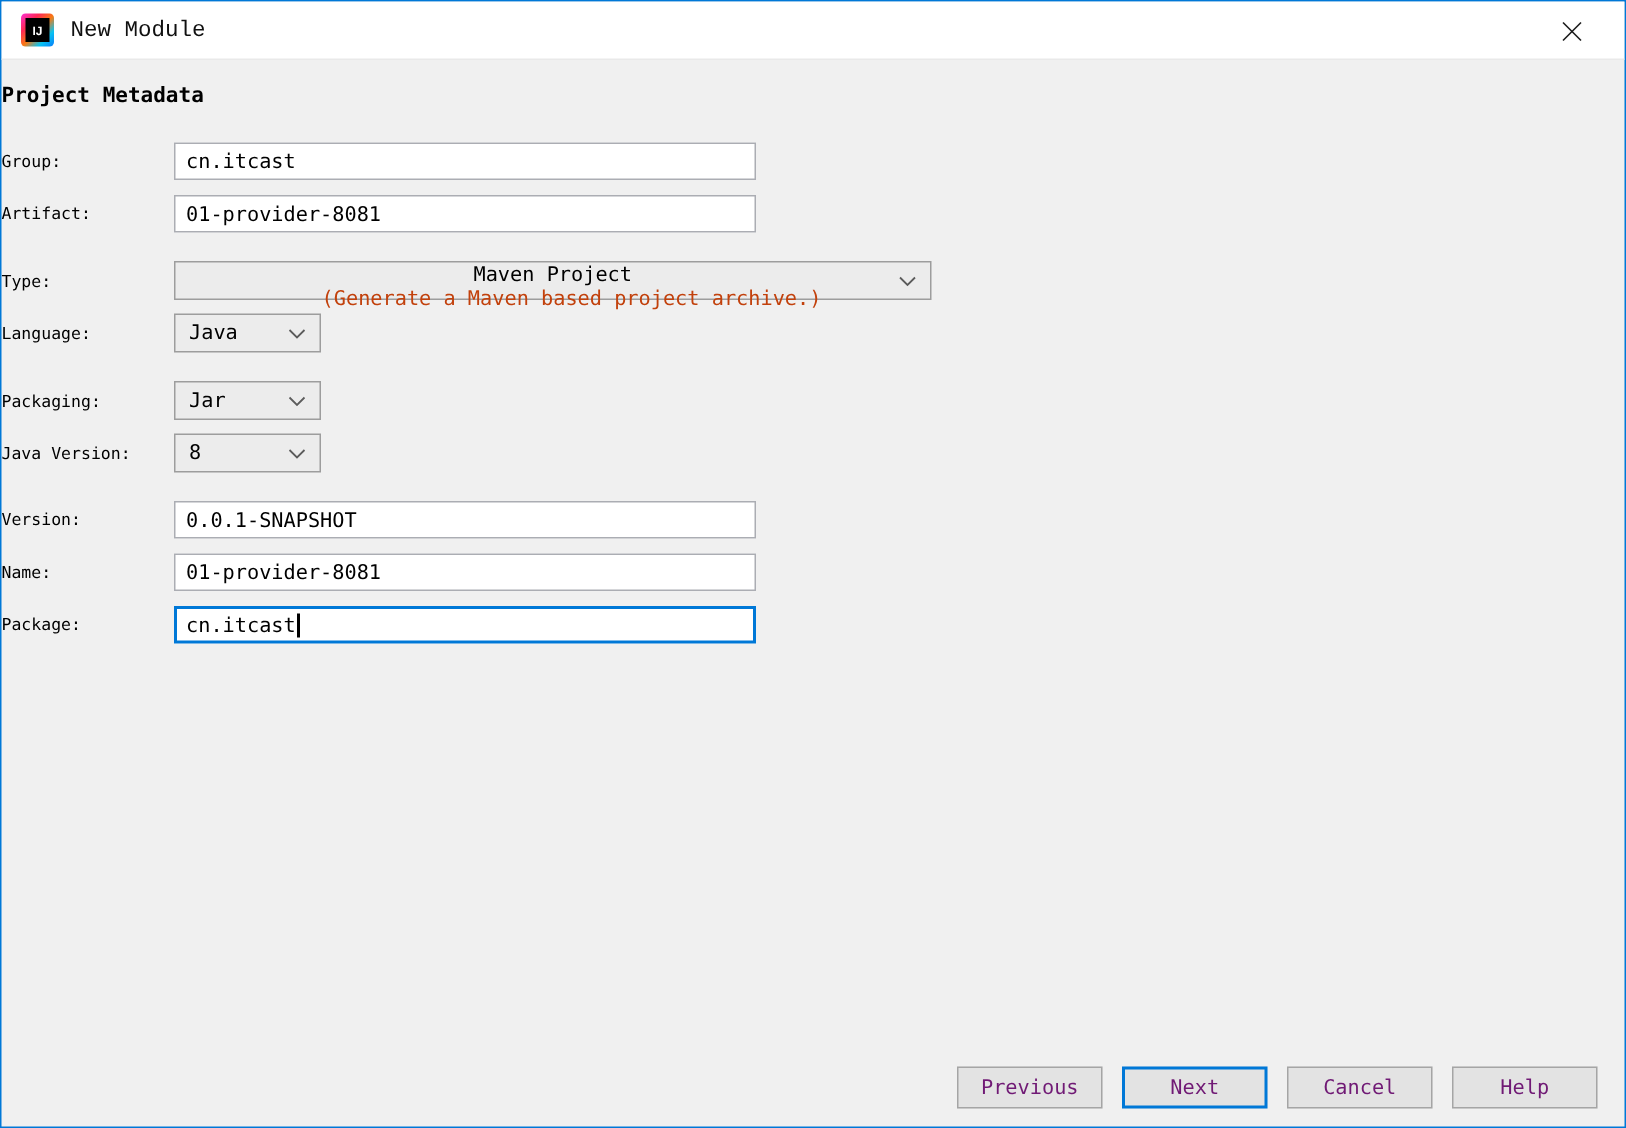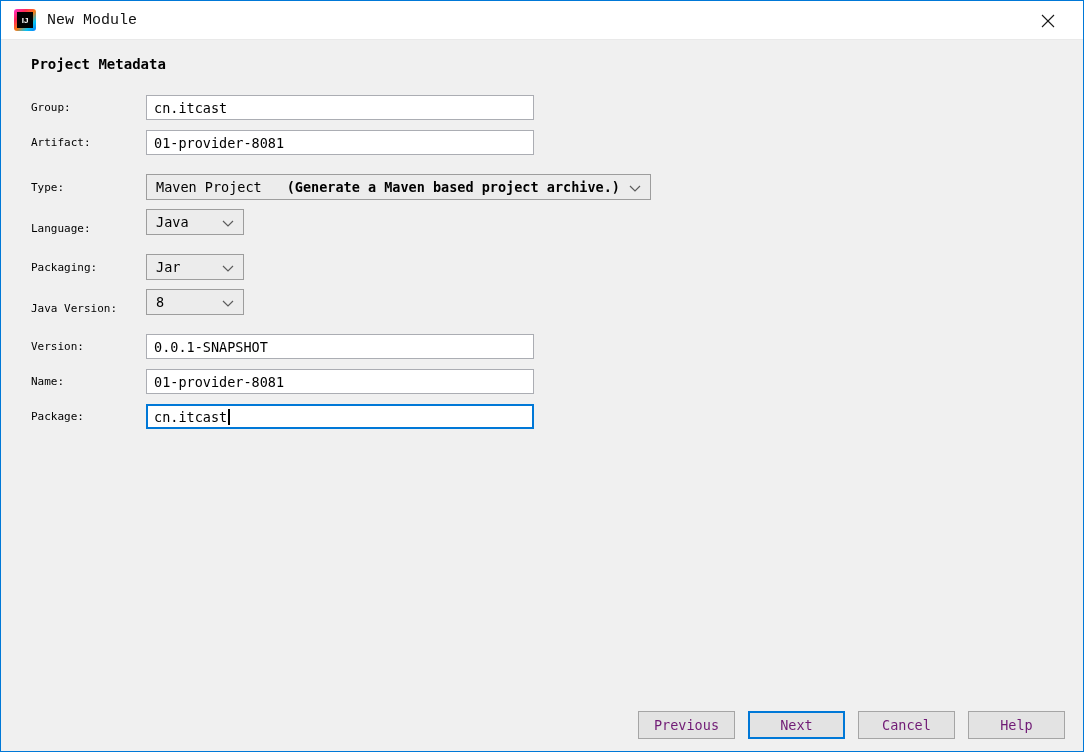--- a/index.html
+++ b/index.html
@@ -37,28 +37,28 @@
   .win-title {
     font-family:Liberation Mono, monospace;
     font-size:15px; margin-left:11px; color:#101010;
   }
   .close-btn {
     position:absolute; right:14px; top:0; width:42px; height:39px;
     display:flex; align-items:center; justify-content:center;
     cursor:default;
   }
   
-  .content { padding-left:30px; }
+  .content { }
   .section-heading {
     margin:0; padding-top:16px;
     font-size:14px; font-weight:bold; line-height:16px;
   }
   .row { display:flex; align-items:center; }
   .row .lbl { width:115px; font-size:11px; flex:0 0 auto; }
-  .mt23{margin-top:23px;} .mt19{margin-top:19px;} .mt10{margin-top:10px;} .mt9{margin-top:9px;align-items:flex-end;}
+  .mt23{margin-top:23px;} .mt19{margin-top:19px;} .mt10{margin-top:10px;} .mt9{margin-top:9px;}
   .txt {
     width:388px; height:25px;
     border:1px solid #abadb3; background:#fff;
     font-family:inherit; font-size:13.5px; color:#000;
     padding:0 7px; outline:none;
   }
   
   .txt-focused {
     width:388px; height:25px;
     border:2px solid #0078d7; background:#fff;
@@ -68,23 +68,23 @@
   .caret { display:inline-block; width:2px; height:16px; background:#000; margin-left:1px; }
   
   .combo {
     height:26px; background:#ececec;
     border:1px solid #9d9d9d;
     display:flex; align-items:center;
     padding:0 9px; font-size:13.5px;
     position:relative;
   }
   .combo .chev { position:absolute; right:9px; top:50%; transform:translateY(-50%); }
-  .combo-wide { width:505px; }
+  .combo-wide { width:505px;flex-direction:column; }
   .combo-small { width:98px; }
-  .hint { color:#000000; margin-left:25px;font-weight:bold; }
+  .hint { color:#c2410c; margin-left:25px; }
   
   .btn-bar {
     position:absolute; right:18px; bottom:12px;
     display:flex; gap:13px;
   }
   .btn {
     width:97px; height:28px;
     background:#e3e3e3; border:1px solid #a5a5a5;
     font-family:inherit; font-size:13.5px; color:#701a75;
     display:flex; align-items:center; justify-content:center;

